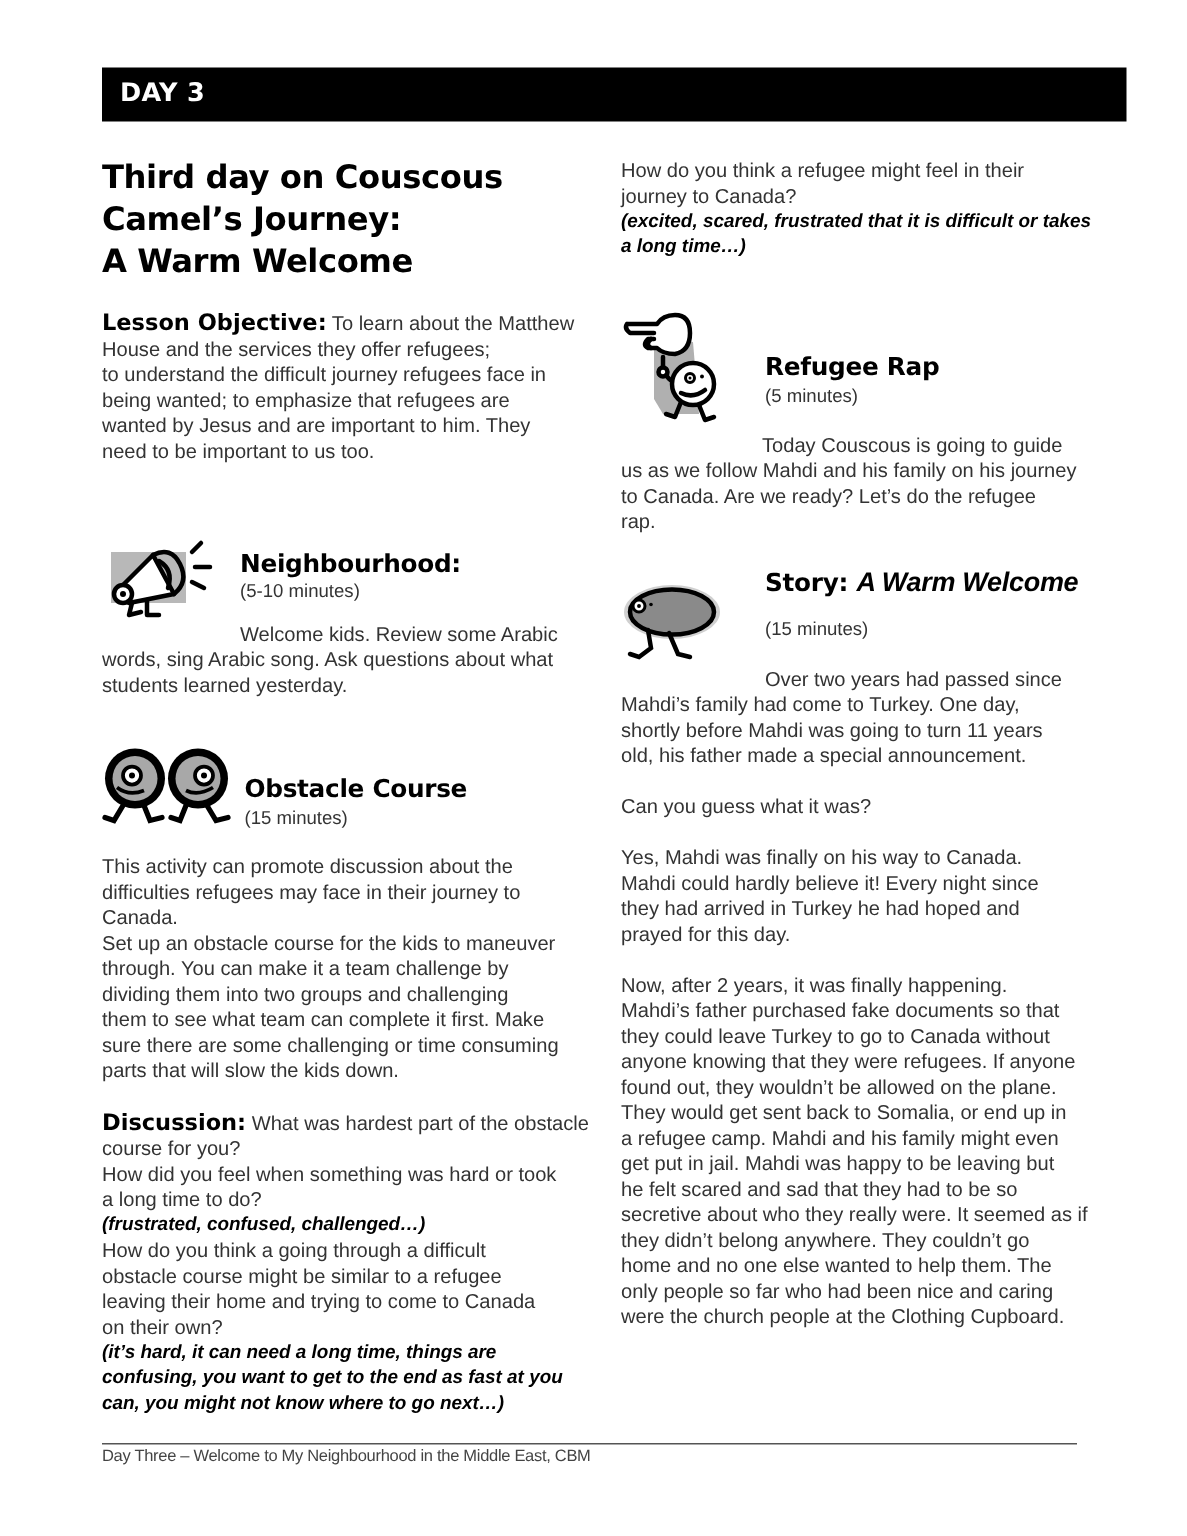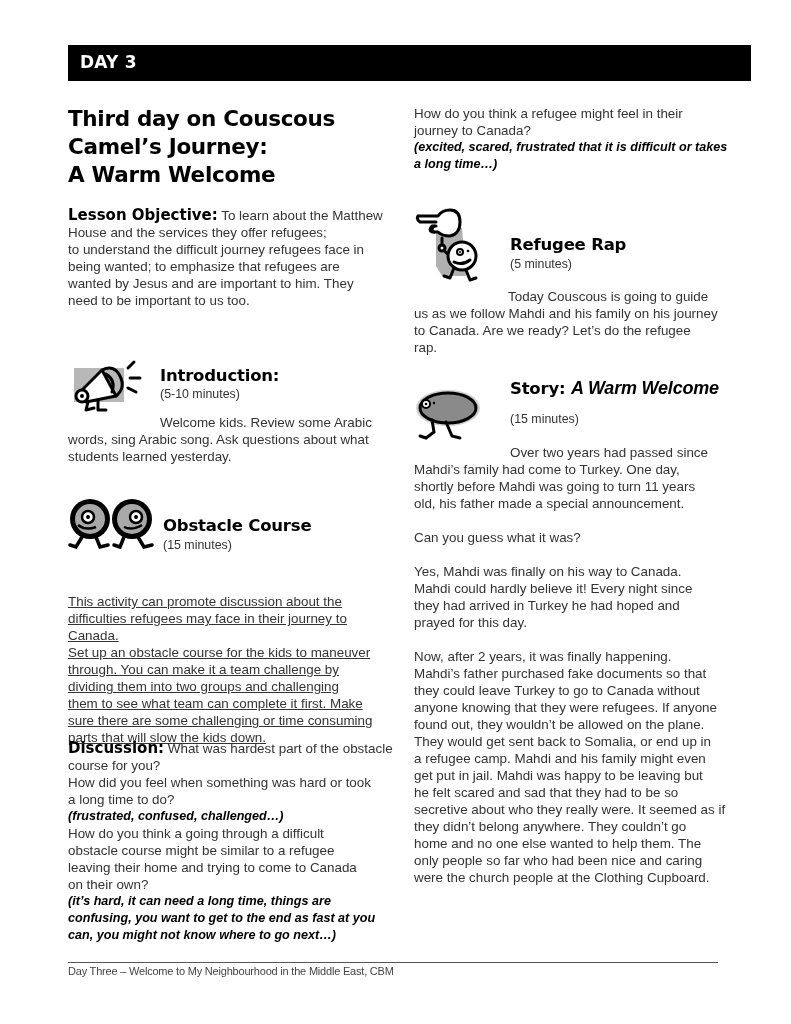--- a/index.html
+++ b/index.html
@@ -66,21 +66,21 @@
       <path d="M40 16 Q50 22 46 34"></path>
       <circle cx="16" cy="38" r="6" fill="#fff"></circle>
       <path d="M22 44 L20 52 L28 50"></path>
       <path d="M32 42 L32 52 L40 52"></path>
       <path d="M62 10 L68 4"></path>
       <path d="M64 20 L74 20"></path>
       <path d="M62 30 L70 34"></path>
     </g>
     <circle cx="16" cy="38" r="2" fill="#000"></circle>
   </svg>
-  <div class="sec-head" style="left:160px; top:366px;">Introduction:</div>
+  <div class="sec-head" style="left:160px; top:366px;">Neighbourhood:</div>
   <div class="dur" style="left:160px; top:387px;">(5-10 minutes)</div>
   <div class="txt" style="left:68px; top:414px; width:330px;">
     <p style="text-indent:92px;">Welcome kids.  Review some Arabic</p>
     <p>words, sing Arabic song.  Ask questions about what</p>
     <p>students learned yesterday.</p>
   </div>
 
   <svg class="icon" style="left:66px; top:497px;" width="92" height="56" viewBox="0 0 92 56">
     <g>
       <circle cx="24" cy="22" r="20" fill="#000"></circle>
@@ -92,21 +92,21 @@
       <circle cx="66" cy="22" r="20" fill="#000"></circle>
       <circle cx="66" cy="22" r="15" fill="#a8a8a8"></circle>
       <circle cx="70" cy="20" r="6" fill="#fff" stroke="#000" stroke-width="2.5"></circle>
       <circle cx="70" cy="20" r="2" fill="#000"></circle>
       <path d="M58 30 Q66 34 76 28" fill="none" stroke="#000" stroke-width="2.5"></path>
       <path d="M58 40 L54 50 L48 48 M72 40 L78 50 L86 48" fill="none" stroke="#000" stroke-width="3.5" stroke-linecap="round"></path>
     </g>
   </svg>
   <div class="sec-head" style="left:163px; top:516px;">Obstacle Course</div>
   <div class="dur" style="left:163px; top:538px;">(15 minutes)</div>
-  <div class="txt" style="left:68px; top:593px; width:330px;text-decoration:underline;">
+  <div class="txt" style="left:68px; top:569px; width:330px;">
     <p>This activity can promote discussion about the</p>
     <p>difficulties refugees may face in their journey to</p>
     <p>Canada.</p>
     <p>Set up an obstacle course for the kids to maneuver</p>
     <p>through.  You can make it a team challenge by</p>
     <p>dividing them into two groups and challenging</p>
     <p>them to see what team can complete it first.  Make</p>
     <p>sure there are some challenging or time consuming</p>
     <p>parts that will slow the kids down.</p>
   </div>

